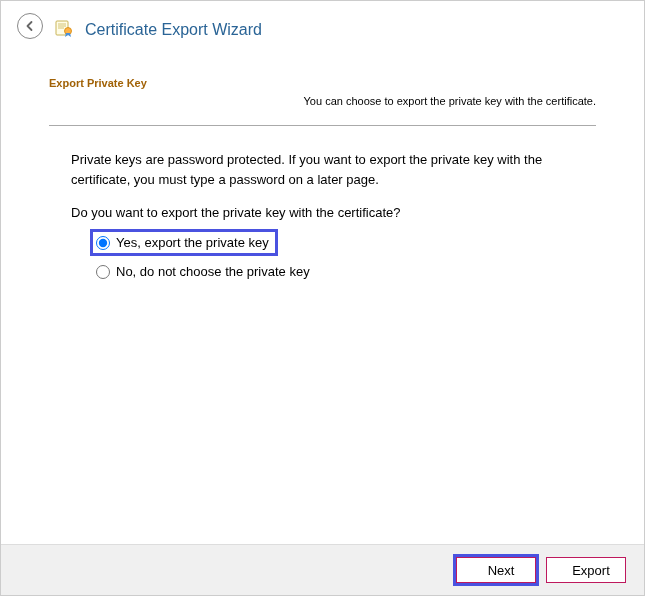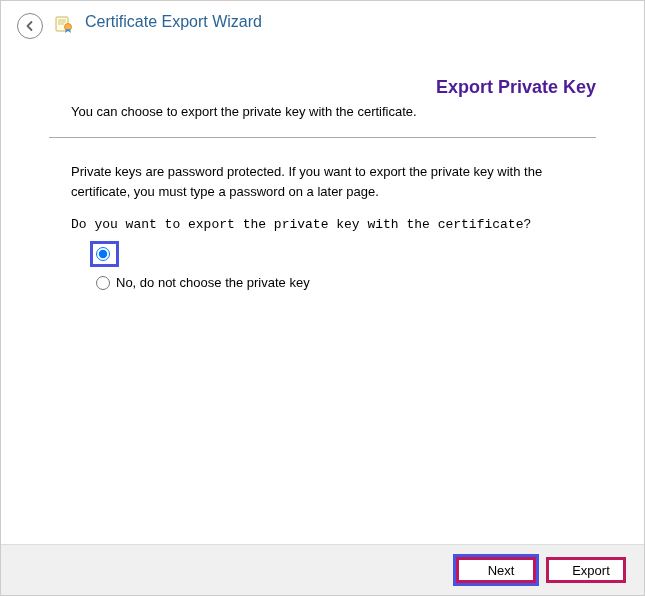--- a/index.html
+++ b/index.html
@@ -8,21 +8,21 @@
       padding: 0;
       font-family: "Segoe UI", Tahoma, sans-serif;
       background: #fff;
       width: 645px;
       height: 596px;
       border: 1px solid #ccc;
       overflow: hidden;
     }
     .header {
       display: flex;
-      align-items: flex-start;
+      align-items: flex-end;
       padding: 12px 16px 8px 16px;
       gap: 10px;
     }
     .back-btn {
       width: 26px;
       height: 26px;
       border: 1.5px solid #888;
       border-radius: 50%;
       display: flex;
       align-items: center;
@@ -41,48 +41,47 @@
     .title {
       font-size: 16px;
       color: #2a6496;
       font-weight: 400;
     }
     .content {
       padding: 30px 48px 20px 48px;
       height: 490px;
     }
     .section-title {
-      font-size: 18px;
+      font-size: 11px;
       font-weight: 600;
-      color: #4c1d95;
+      color: #a16207;
       margin-bottom: 6px;
-      text-align: right;
     }
     .section-desc {
-      font-size: 13px;
+      font-size: 11px;
       color: #000;
       margin-left: 22px;
       margin-bottom: 18px;
+      text-align: right;
     }
     .divider {
       border: none;
       border-top: 1px solid #aaa;
       margin: 0 0 24px 0;
     }
     .body-text {
       font-size: 13px;
       color: #000;
       margin: 4px 22px 16px 22px;
       line-height: 1.5;
     }
     .question {
       font-size: 13px;
       color: #000;
       margin: 0 22px 12px 22px;
-      font-family: Liberation Mono, monospace;
     }
     .radio-group {
       margin-left: 44px;
     }
     .radio-row {
       display: flex;
       align-items: center;
       gap: 6px;
       font-size: 13px;
       color: #000;
@@ -107,21 +106,21 @@
       border-top: 1px solid #ddd;
       padding: 12px 18px;
       display: flex;
       justify-content: flex-end;
       gap: 10px;
     }
     .btn {
       min-width: 80px;
       height: 26px;
       background: #fff;
-      border: 3px solid #be185d;
+      border: 1px solid #be185d;
       font-size: 13px;
       cursor: pointer;
       font-family: inherit;
       padding-left: 16px;
     }
     .btn.highlighted {
       outline: 3px solid #4a52e0;
     }
     .window {
       position: relative;
@@ -154,20 +153,21 @@
 
   <div class="content">
     <div class="section-title">Export Private Key</div>
     <div class="section-desc">You can choose to export the private key with the certificate.</div>
     <hr class="divider">
     <div class="body-text">Private keys are password protected. If you want to export the private key with the certificate, you must type a password on a later page.</div>
     <div class="question">Do you want to export the private key with the certificate?</div>
     <div class="radio-group">
       <label class="radio-row highlighted">
         <input type="radio" class="radio-input" name="exportkey" checked="" style="">
+        <span>Yes, export the private key</span>
       </label>
       <label class="radio-row">
         <input type="radio" class="radio-input" name="exportkey" style="">
         <span>No, do not choose the private key</span>
       </label>
     </div>
   </div>
 
   <div class="footer">
     <button class="btn highlighted">Next</button>

